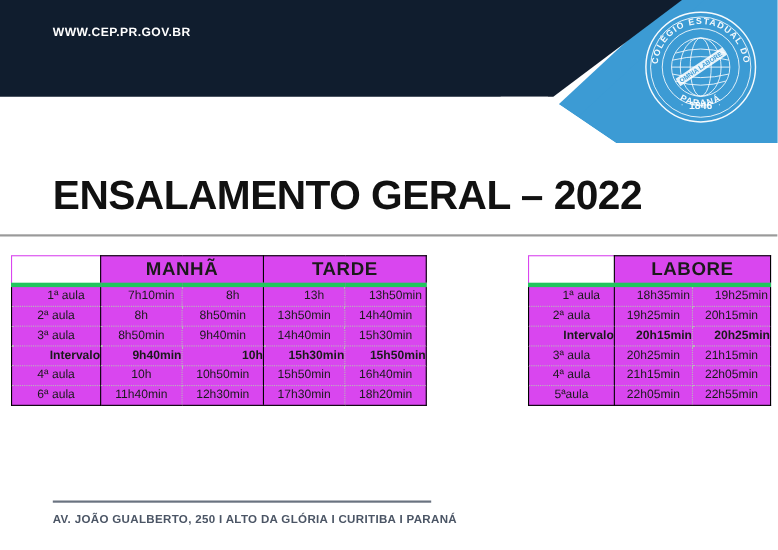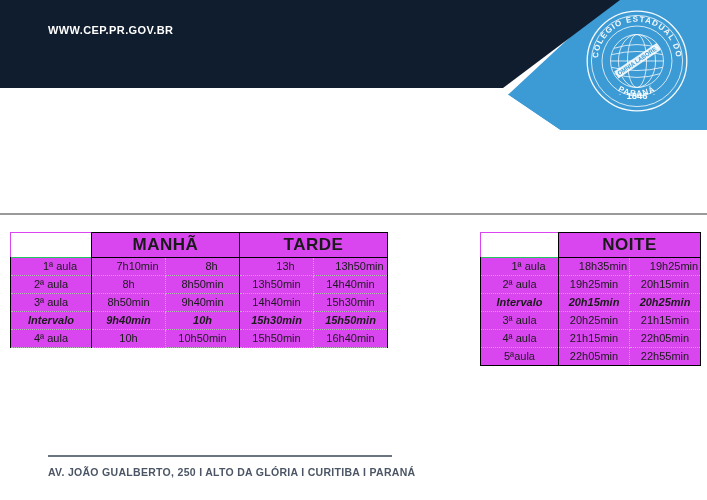--- a/index.html
+++ b/index.html
@@ -122,29 +122,29 @@
     border-left: 1px solid #000000;
     border-right: 1px solid #000000;
   }
   .sched .sep-left {
     border-left: 1px solid #000000;
   }
   .sched .sep-right {
     border-right: 1px solid #000000;
   }
   .sched tr.first-data td {
-    border-top: 1px solid #22c55e;
+    border-top: 4px solid #22c55e;
     padding-left: 18px;
   }
   .sched tr.last-data td {
     border-bottom: 1px solid #000000;
   }
   .sched tr.break-row td {
     font-weight: bold;
-    font-style: italic;
+    text-align: right;
   }
 
   #table-left  { left: 10px;  top: 232px; width: 377px; }
   #table-right { left: 480px; top: 232px; width: 220px; }
 
   #table-left col.c-lbl { width: 81px; }
   #table-left col.c-val { width: 74px; }
   #table-right col.c-lbl { width: 78px; }
   #table-right col.c-val { width: 71px; }
 
@@ -221,20 +221,21 @@
         <textPath href="#arcBot" startOffset="50%" text-anchor="middle">PARANÁ</textPath>
       </text>
 
       <text x="100" y="172" fill="#ffffff" font-family="Liberation Sans, sans-serif" font-size="18" font-weight="bold" text-anchor="middle" opacity="0.95">1846</text>
       <text x="68" y="168" fill="#ffffff" font-size="14" text-anchor="middle" opacity="0.9">·</text>
       <text x="132" y="168" fill="#ffffff" font-size="14" text-anchor="middle" opacity="0.9">·</text>
     </svg>
   </div>
 
   <div id="title-block">
+    <div id="page-title">ENSALAMENTO GERAL – 2022</div>
     <div id="title-rule"></div>
   </div>
 
   <table class="sched" id="table-left">
     <colgroup>
       <col class="c-lbl">
         <col class="c-val">
         <col class="c-val">
         <col class="c-val">
         <col class="c-val">
@@ -275,33 +276,40 @@
           <td class="sep-left">15h30min</td>
           <td class="sep-right">15h50min</td>
         </tr>
         <tr>
           <td class="lbl">4ª aula</td>
           <td>10h</td>
           <td>10h50min</td>
           <td class="sep-left">15h50min</td>
           <td class="sep-right">16h40min</td>
         </tr>
+        <tr class="last-data">
+          <td class="lbl">6ª aula</td>
+          <td>11h40min</td>
+          <td>12h30min</td>
+          <td class="sep-left">17h30min</td>
+          <td class="sep-right">18h20min</td>
+        </tr>
       </tbody>
   </table>
 
   <table class="sched" id="table-right">
     <colgroup>
       <col class="c-lbl">
         <col class="c-val">
         <col class="c-val">
     </colgroup>
     <thead>
       <tr>
         <th class="hdr-blank"></th>
-        <th class="period-hdr" colspan="2">NOITE</th>
+        <th class="period-hdr" colspan="2">LABORE</th>
       </tr>
     </thead>
     <tbody id="right-body">
         <tr class="first-data">
           <td class="lbl">1ª aula</td>
           <td>18h35min</td>
           <td class="sep-right">19h25min</td>
         </tr>
         <tr>
           <td class="lbl">2ª aula</td>

